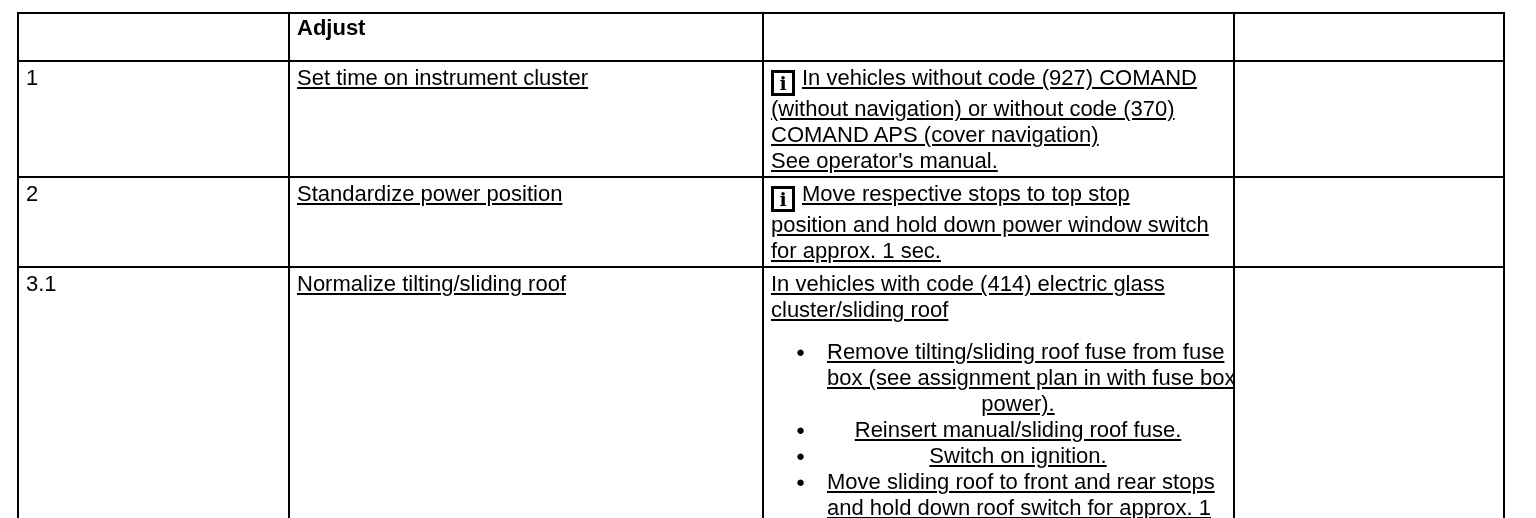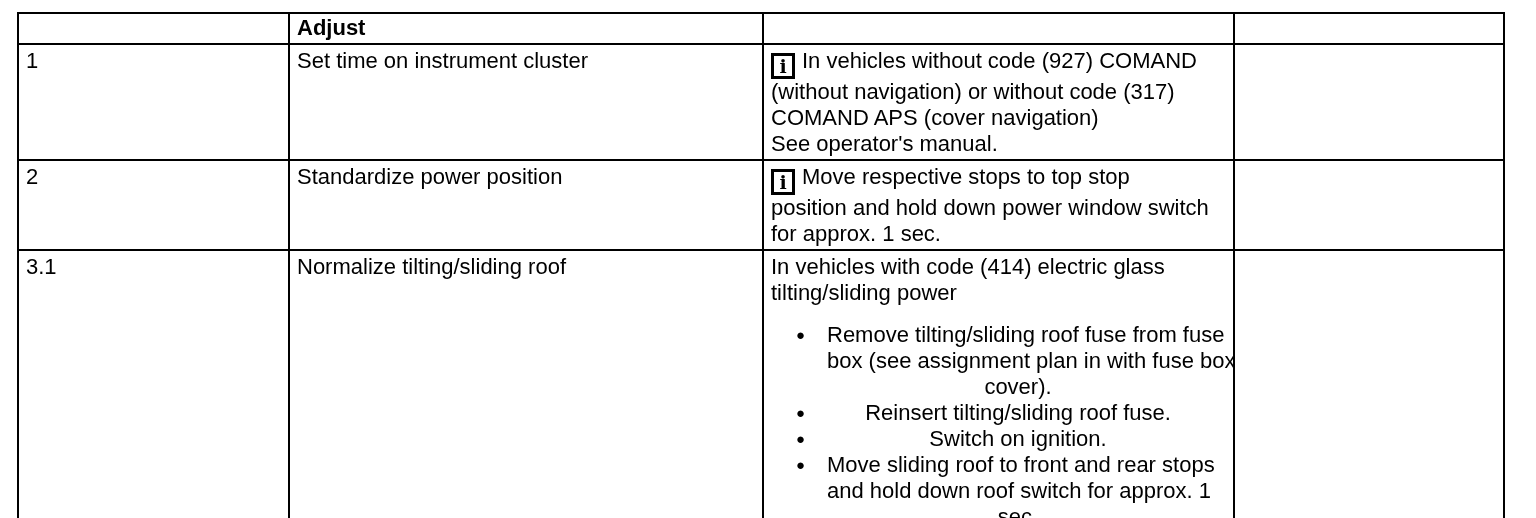--- a/index.html
+++ b/index.html
@@ -29,27 +29,27 @@
     font-size: 22px;
     line-height: 26px;
   }
   td {
     border: 2px solid #000000;
     vertical-align: top;
     padding: 3px 8px 2px 7px;
     overflow: hidden;
   }
   tr.last-row td { border-bottom-width: 3px; }
-  tr.header-row { height: 31px; }
+  tr.header-row { height: 48px; }
   tr.header-row td { padding-top: 1px; }
   tr.row-1 { height: 112px; }
   tr.row-2 { height: 88px; }
   tr.row-3 { height: 263px; }
   .hdr { font-weight: bold; }
-  .tline { white-space: nowrap; }
+  .tline { white-space: nowrap; text-decoration: underline; }
   .info-icon {
     display: inline-block;
     width: 24px;
     height: 26px;
     border: 3px solid #000000;
     margin-right: 7px;
     vertical-align: -5px;
     text-align: center;
     line-height: 20px;
     font-family: "DejaVu Serif", serif;
@@ -101,21 +101,21 @@
       <td>
         <div>1</div>
       </td>
       <td>
         <div class="tline">Set time on instrument cluster</div>
       </td>
       <td>
         <div class="tline">
           <span class="info-icon"><span>i</span></span><span>In vehicles without code (927) COMAND</span>
         </div>
-        <div class="tline">(without navigation) or without code (317)</div>
+        <div class="tline">(without navigation) or without code (370)</div>
         <div class="tline">COMAND APS (cover navigation)</div>
         <div class="tline">See operator's manual.</div>
       </td>
       <td></td>
     </tr>
 
     <tr class="row-2">
       <td>
         <div>2</div>
       </td>
@@ -134,29 +134,29 @@
 
     <tr class="row-3 last-row">
       <td>
         <div>3.1</div>
       </td>
       <td>
         <div class="tline">Normalize tilting/sliding roof</div>
       </td>
       <td>
         <div class="tline">In vehicles with code (414) electric glass</div>
-        <div class="tline">tilting/sliding power</div>
+        <div class="tline">cluster/sliding roof</div>
         <ul class="bullets">
           <li>
             <div class="tline">Remove tilting/sliding roof fuse from fuse</div>
             <div class="tline">box (see assignment plan in with fuse box</div>
-            <div class="tline">cover).</div>
+            <div class="tline">power).</div>
           </li>
           <li>
-            <div class="tline">Reinsert tilting/sliding roof fuse.</div>
+            <div class="tline">Reinsert manual/sliding roof fuse.</div>
           </li>
           <li>
             <div class="tline">Switch on ignition.</div>
           </li>
           <li>
             <div class="tline">Move sliding roof to front and rear stops</div>
             <div class="tline">and hold down roof switch for approx. 1</div>
             <div class="tline">sec.</div>
           </li>
         </ul>

